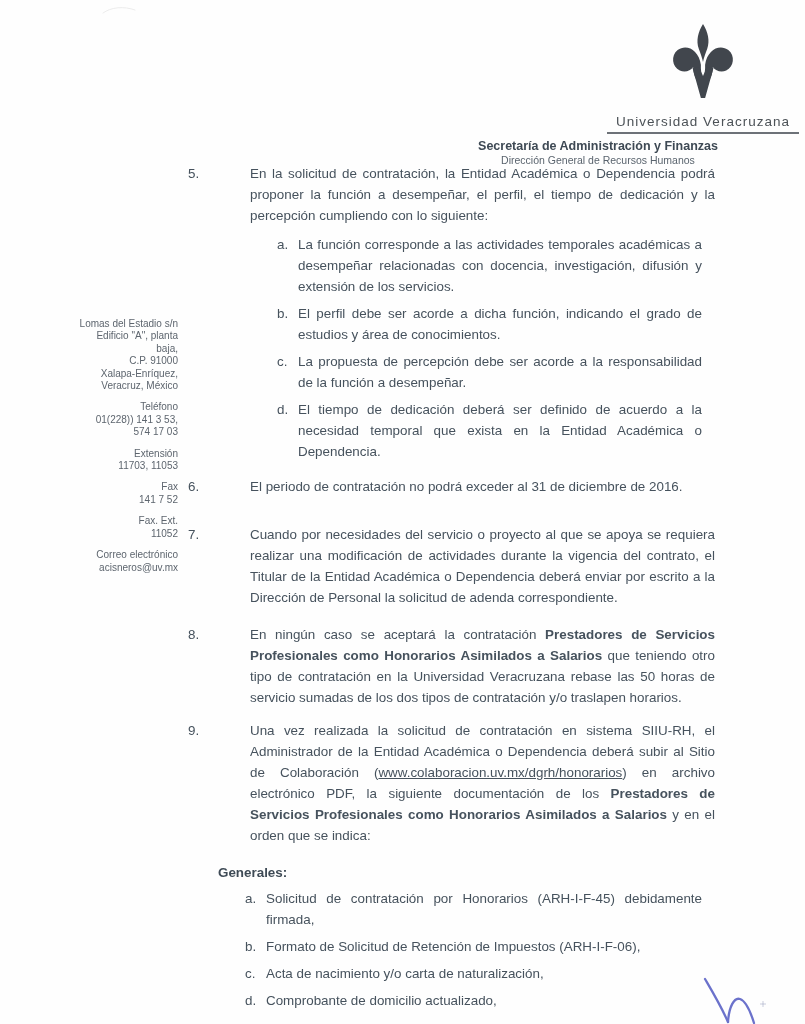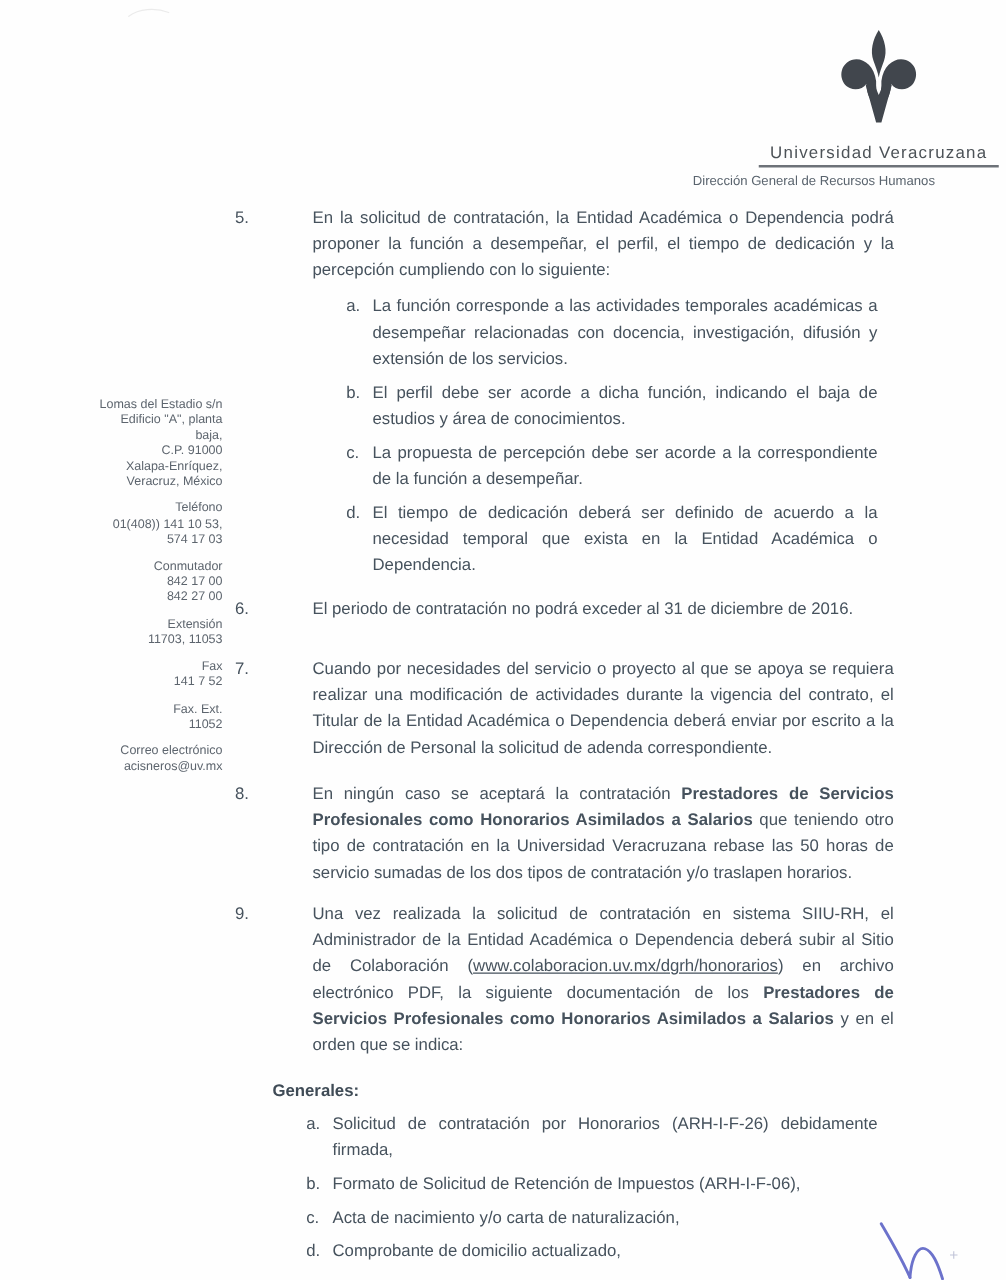--- a/index.html
+++ b/index.html
@@ -13,21 +13,21 @@
 
   
   .logo-block { position: absolute; top: 24px; left: 607px; width: 192px; }
   .emblem { display: block; margin: 0 auto 2px auto; width: 72px; height: 88px; }
   .uni-name { text-align: center; font-size: 13.5px; letter-spacing: 1px; color: #4c5257; white-space: nowrap; }
   .logo-rule { border: 0; border-top: 2px solid #6d7278; margin: 3px 0 0 0; }
 
   
   .header-text { position: absolute; top: 139px; left: 448px; width: 300px; text-align: center; }
   .h-line1 { font-size: 12.5px; font-weight: bold; color: #3e4954; line-height: 15px; }
-  .h-line2 { font-size: 10.5px; color: #5a646e; line-height: 13px; text-align: right; }
+  .h-line2 { font-size: 10.5px; color: #5a646e; line-height: 13px; }
 
   
   .sidebar {
     position: absolute; top: 318px; left: 72px; width: 106px;
     text-align: right; font-size: 10px; line-height: 12.4px; color: #5d656e;
   }
   .sb-group { margin-bottom: 9px; }
 
   
   .content { position: absolute; left: 188px; top: 163px; width: 527px; font-size: 13.4px; line-height: 21px; }
@@ -74,40 +74,36 @@
         <path d="M47 58 C44 36 26 28 14 37 C4 45 6 61 17 66 C24 69 32 67 36 61 C36 70 39 79 45 84 C47 79 48 70 47 63 Z"></path>
         <path d="M53 58 C56 36 74 28 86 37 C96 45 94 61 83 66 C76 69 68 67 64 61 C64 70 61 79 55 84 C53 79 52 70 53 63 Z"></path>
         <path d="M35 62 L45 62 L50 74 L55 62 L65 62 L53 105 L47 105 Z"></path>
       </g>
     </svg>
     <div class="uni-name">Universidad Veracruzana</div>
     <hr class="logo-rule">
   </div>
 
   <div class="header-text">
+    <div class="h-line1">Secretaría de Administración y Finanzas</div>
     <div class="h-line2">Dirección General de Recursos Humanos</div>
   </div>
 
   <div class="sidebar">
     <div class="sb-group">
       <div>Lomas del Estadio s/n</div>
       <div>Edificio "A", planta baja,</div>
       <div>C.P. 91000</div>
       <div>Xalapa-Enríquez,</div>
       <div>Veracruz, México</div>
     </div>
     <div class="sb-group">
       <div>Teléfono</div>
-      <div>01(408)) 141 10 53,</div>
+      <div>01(228)) 141 3 53,</div>
       <div>574 17 03</div>
-    </div>
-    <div class="sb-group">
-      <div>Conmutador</div>
-      <div>842 17 00</div>
-      <div>842 27 00</div>
     </div>
     <div class="sb-group">
       <div>Extensión</div>
       <div>11703, 11053</div>
     </div>
     <div class="sb-group">
       <div>Fax</div>
       <div>141 7 52</div>
     </div>
     <div class="sb-group">
@@ -126,25 +122,25 @@
       <div class="item-num">5.</div>
       <div class="item-body">
         <span>En la solicitud de contratación, la Entidad Académica o Dependencia podrá proponer la función a desempeñar, el perfil, el tiempo de dedicación y la percepción cumpliendo con lo siguiente:</span>
         <div class="sub-list">
           <div class="sub-item">
             <div class="sub-letter">a.</div>
             <div class="sub-body">La función corresponde a las actividades temporales académicas a desempeñar relacionadas con docencia, investigación, difusión y extensión de los servicios.</div>
           </div>
           <div class="sub-item">
             <div class="sub-letter">b.</div>
-            <div class="sub-body">El perfil debe ser acorde a dicha función, indicando el baja de estudios y área de conocimientos.</div>
+            <div class="sub-body">El perfil debe ser acorde a dicha función, indicando el grado de estudios y área de conocimientos.</div>
           </div>
           <div class="sub-item">
             <div class="sub-letter">c.</div>
-            <div class="sub-body">La propuesta de percepción debe ser acorde a la correspondiente de la función a desempeñar.</div>
+            <div class="sub-body">La propuesta de percepción debe ser acorde a la responsabilidad de la función a desempeñar.</div>
           </div>
           <div class="sub-item">
             <div class="sub-letter">d.</div>
             <div class="sub-body">El tiempo de dedicación deberá ser definido de acuerdo a la necesidad temporal que exista en la Entidad Académica o Dependencia.</div>
           </div>
         </div>
       </div>
     </div>
 
     <div class="item item-6">
@@ -168,21 +164,21 @@
       <div class="item-num">9.</div>
       <div class="item-body">
         <span>Una vez realizada la solicitud de contratación en sistema SIIU-RH, el Administrador de la Entidad Académica o Dependencia deberá subir al Sitio de Colaboración (</span><a class="doc-link" href="#">www.colaboracion.uv.mx/dgrh/honorarios</a><span>) en archivo electrónico PDF, la siguiente documentación de los </span><span class="emph">Prestadores de Servicios Profesionales como Honorarios Asimilados a Salarios</span><span> y en el orden que se indica:</span>
       </div>
     </div>
 
     <div class="generales-heading">Generales:</div>
     <div class="gen-list">
       <div class="gen-item">
         <div class="sub-letter">a.</div>
-        <div class="sub-body">Solicitud de contratación por Honorarios (ARH-I-F-26) debidamente firmada,</div>
+        <div class="sub-body">Solicitud de contratación por Honorarios (ARH-I-F-45) debidamente firmada,</div>
       </div>
       <div class="gen-item">
         <div class="sub-letter">b.</div>
         <div class="sub-body">Formato de Solicitud de Retención de Impuestos (ARH-I-F-06),</div>
       </div>
       <div class="gen-item">
         <div class="sub-letter">c.</div>
         <div class="sub-body">Acta de nacimiento y/o carta de naturalización,</div>
       </div>
       <div class="gen-item">

